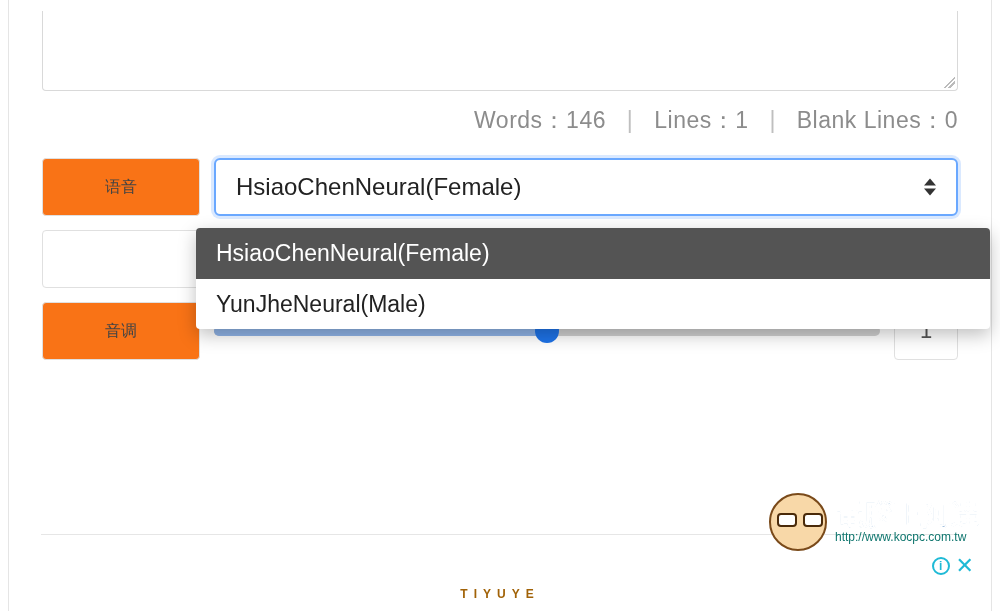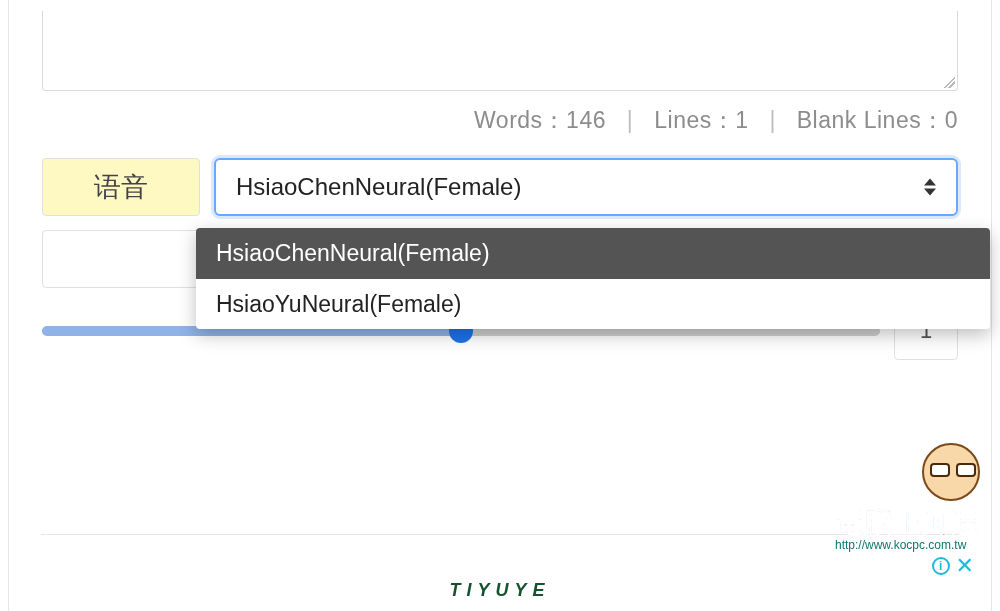--- a/index.html
+++ b/index.html
@@ -59,27 +59,27 @@
       padding: 0 32px;
     }
     .row {
       display: flex;
       align-items: stretch;
       margin-top: 14px;
       height: 58px;
     }
     .row-label {
       width: 158px;
-      background: #fef9c3;
+      background: #f97316;
       border: 1px solid #e0e0e0;
       border-radius: 4px;
       display: flex;
       align-items: center;
       justify-content: center;
-      font-size: 27px;
+      font-size: 16px;
       color: #444;
       margin-right: 14px;
     }
     .select-wrap {
       flex: 1;
       position: relative;
     }
     .select-focused {
       border: 2px solid #6aa8ff;
       border-radius: 6px;
@@ -188,25 +188,24 @@
       left: 32px; right: 32px;
       top: 534px;
       height: 1px;
       background: #e6e6e6;
     }
     .watermark {
       position: absolute;
       right: 20px;
       bottom: 60px;
       display: flex;
-      align-items: flex-end;
+      align-items: center;
       gap: 8px;
       z-index: 100;
       pointer-events: none;
-      flex-direction: column;
     }
     .wm-face {
       width: 58px; height: 58px;
       border-radius: 50%;
       background: #f8d8a8;
       border: 2px solid #7a4a1a;
       position: relative;
       overflow: visible;
     }
     .wm-glasses {
@@ -262,25 +261,24 @@
     .ac-x {
       font-size: 22px;
       color: #1fbad6;
       font-weight: 400;
     }
     .brand-faint {
       position: absolute;
       bottom: 10px;
       left: 50%;
       transform: translateX(-50%);
-      font-size: 18px;
+      font-size: 12px;
       letter-spacing: 6px;
-      color: #14532d;
+      color: #a16207;
       font-weight: 600;
-      font-style: italic;
     }
   </style>
 </head>
 <body>
 
 <div class="container">
 
   <div class="textarea-wrap">
     <div class="textarea"></div>
   </div>
@@ -303,28 +301,29 @@
           <div class="sort-icon">
             <div class="tri-up"></div>
             <div class="tri-down"></div>
           </div>
         </div>
       </div>
     </div>
 
     <div class="dropdown">
       <div class="dropdown-item selected">HsiaoChenNeural(Female)</div>
-      <div class="dropdown-item">HsiaoYuNeural(Female)</div>
+      <div class="dropdown-item">YunJheNeural(Male)</div>
     </div>
 
     <div class="row">
       <div class="row-plain-control"></div>
     </div>
 
     <div class="row">
+      <div class="row-label">音调</div>
       <div class="slider-wrap">
         <div class="slider-track">
           <div class="slider-fill"></div>
           <div class="slider-thumb"></div>
         </div>
         <div class="slider-value-box">1</div>
       </div>
     </div>
 
   </div>

